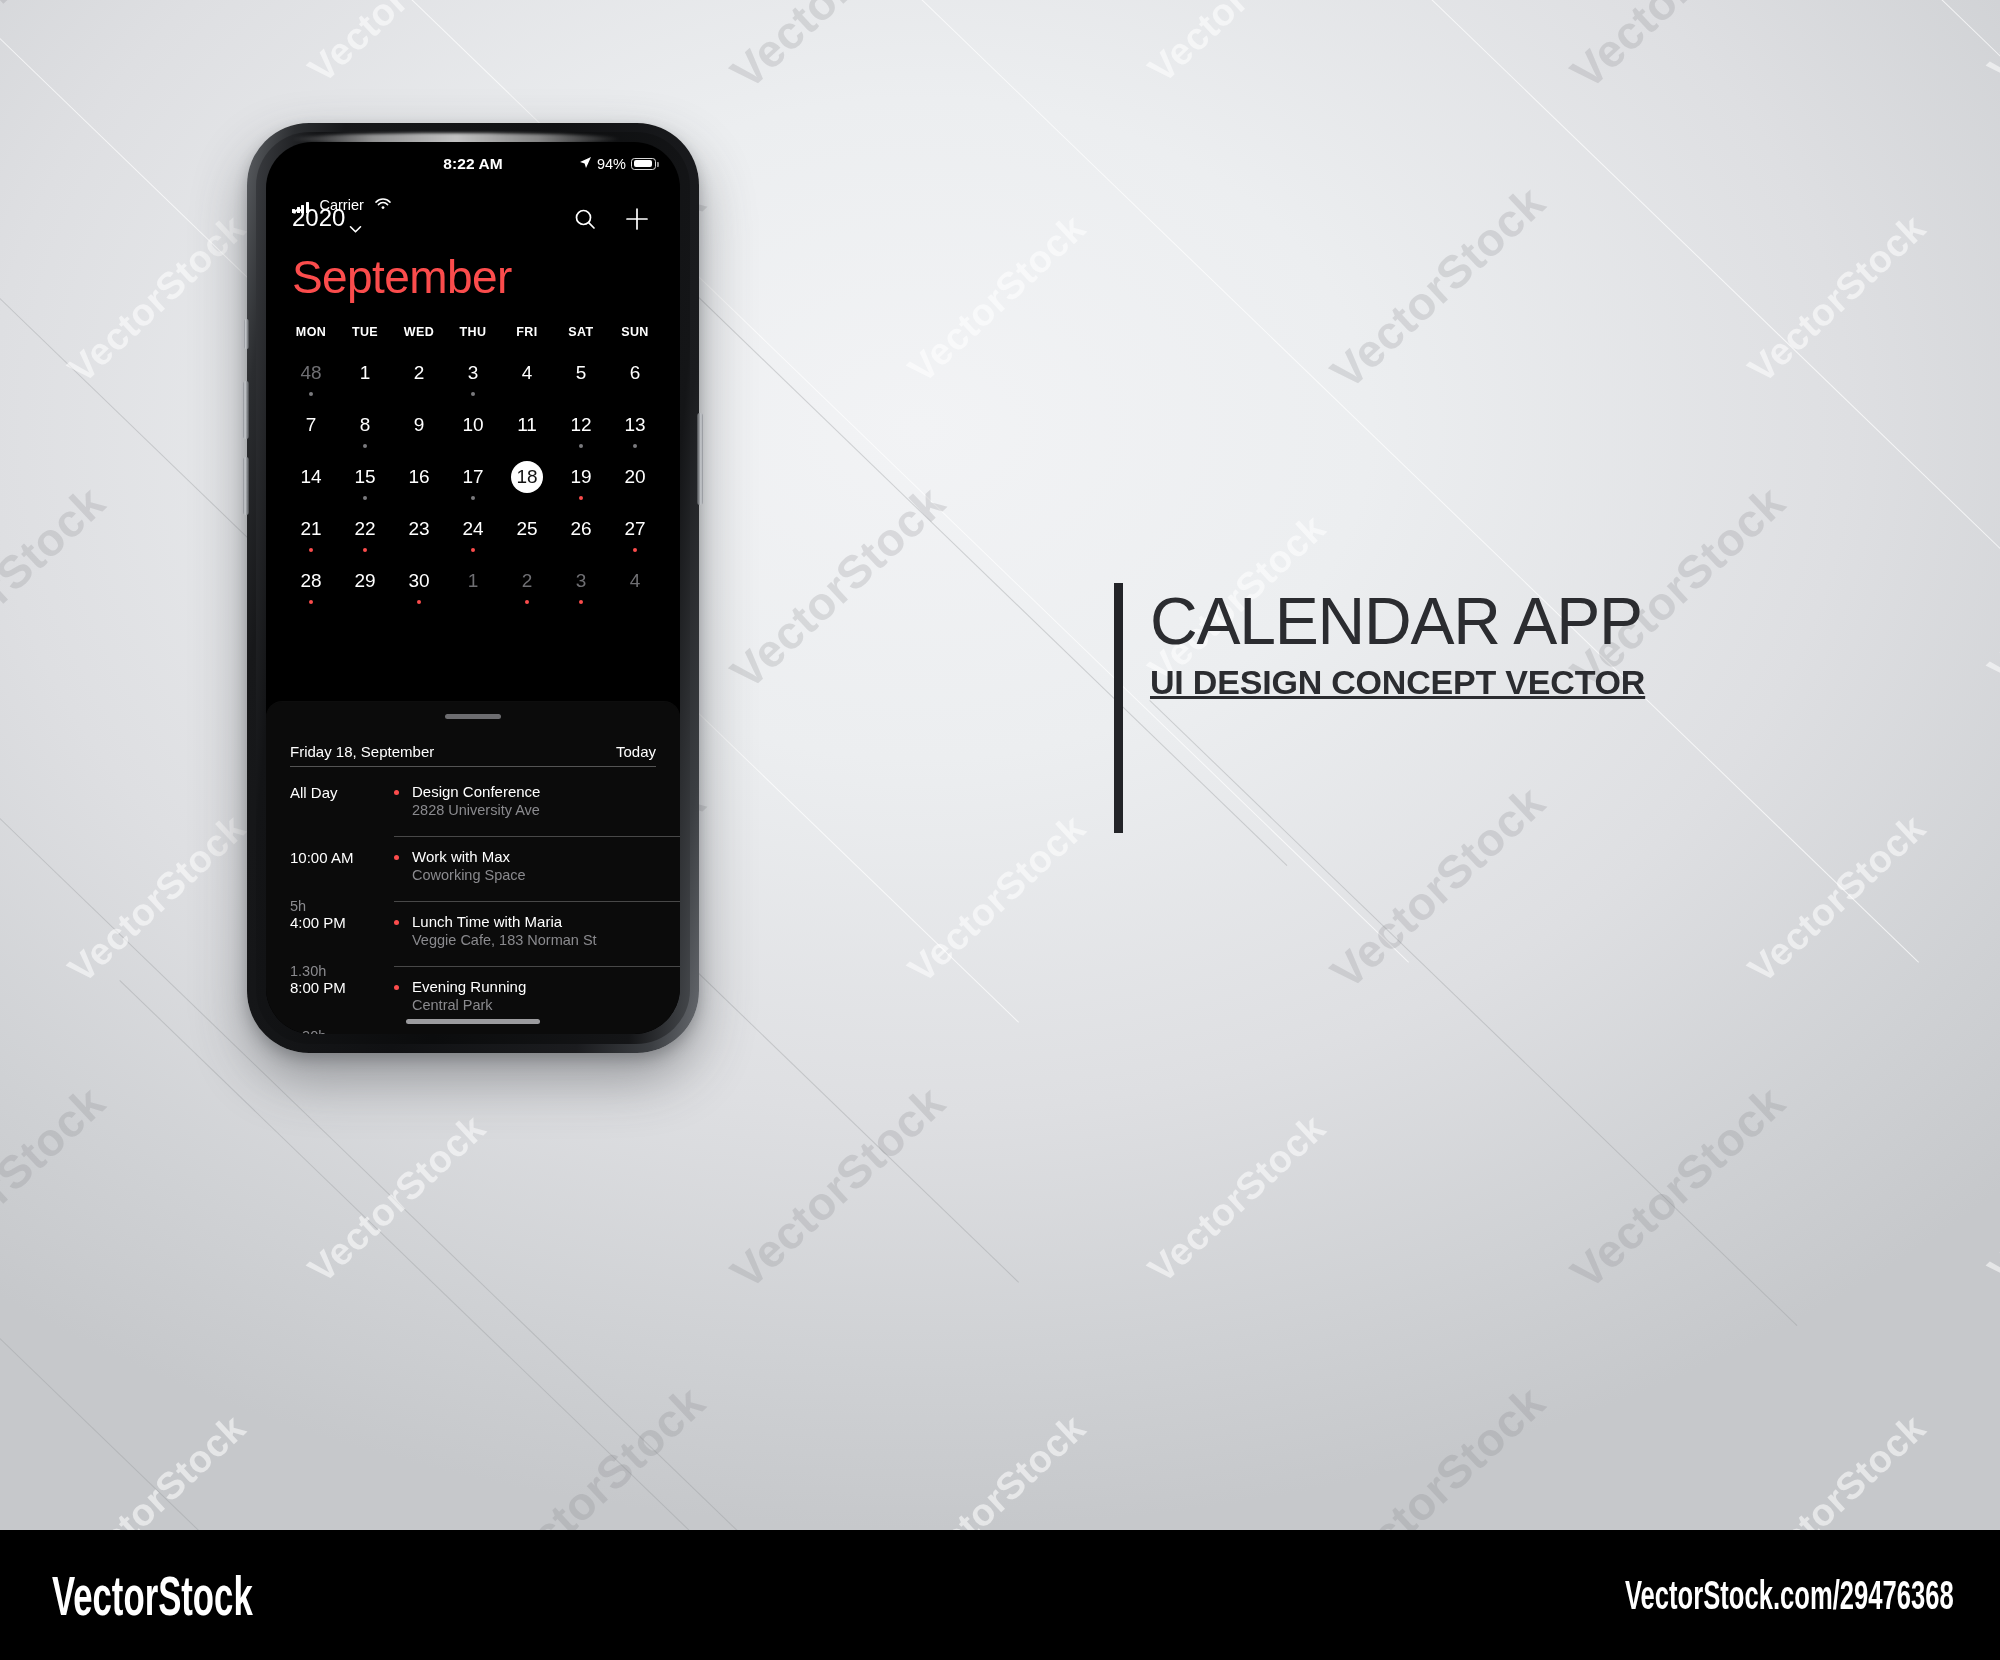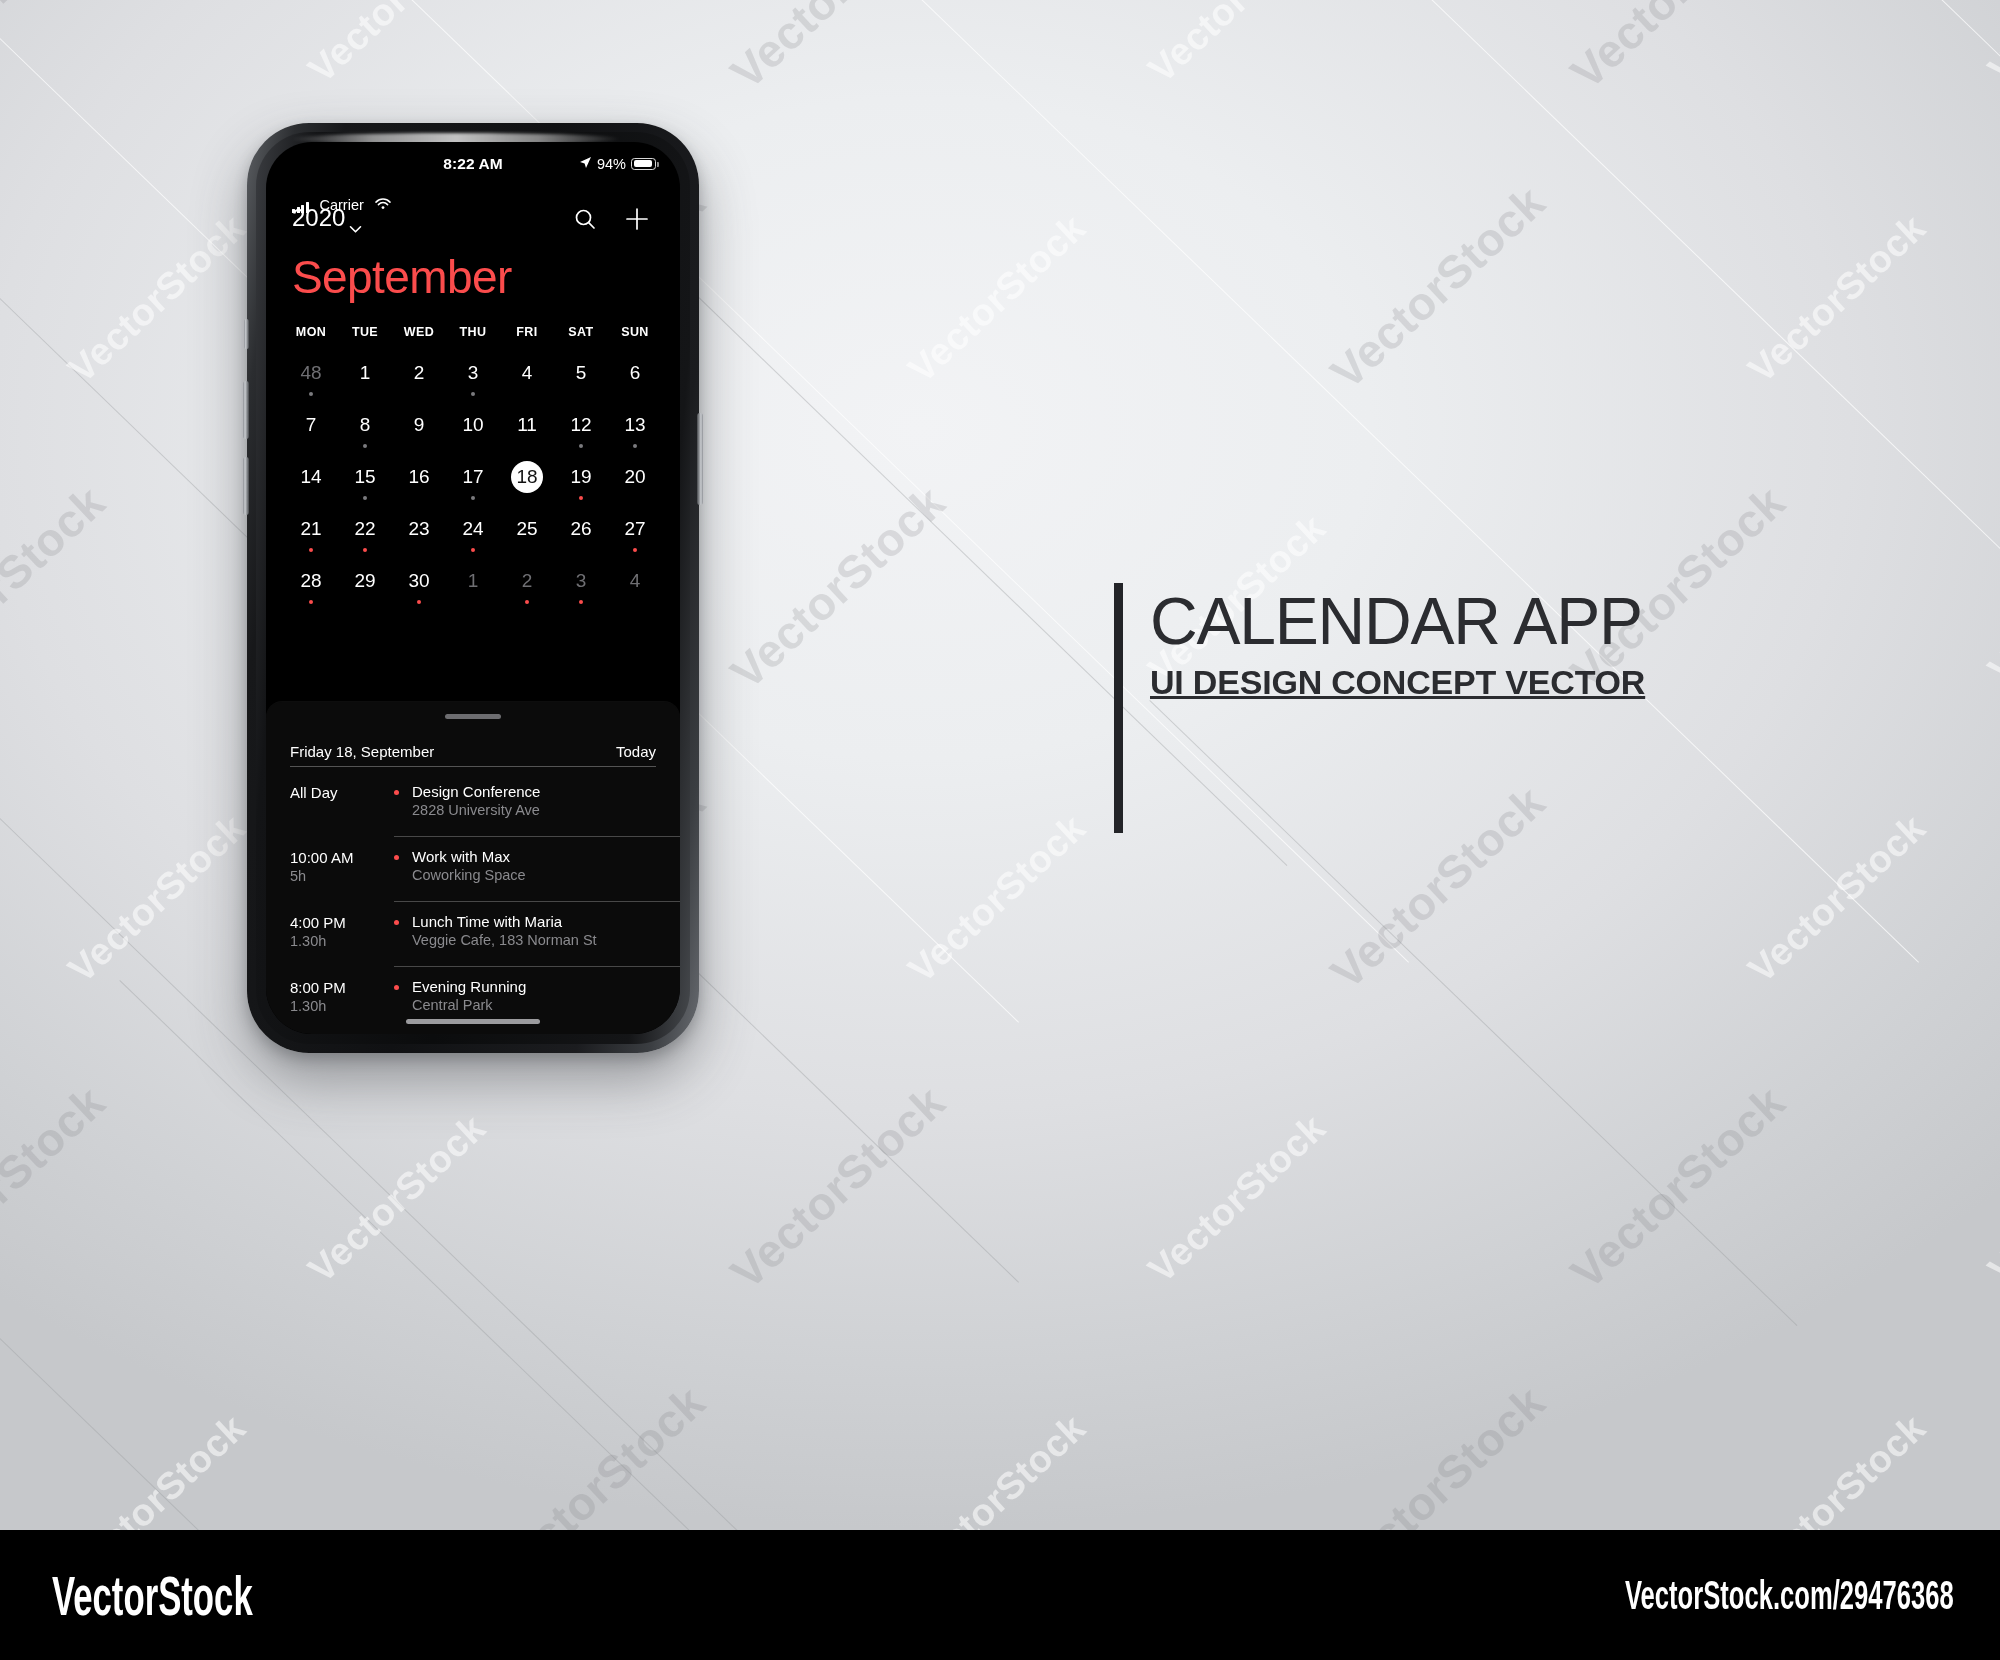--- a/index.html
+++ b/index.html
@@ -181,21 +181,21 @@
     color: #fff; font-size: 15px; font-weight: 400;
   }
   .sheet-divider {
     position: absolute; left: 24px; right: 24px; top: 64px; height: 1px;
     background: rgba(255,255,255,0.30);
   }
   .events { position: absolute; left: 0; right: 0; top: 70px; }
   .ev { position: relative; display: flex; height: 65px; padding: 10px 24px 0 24px; }
   .ev-time { width: 104px; flex: 0 0 104px; padding-top: 1px; }
   .ev-time .t { color: #fff; font-size: 15px; line-height: 19px; }
-  .ev-time .d { color: #8a8a8e; font-size: 14.5px; line-height: 19px; }
+  .ev-time .d { color: #8a8a8e; font-size: 14.5px; line-height: 19px; margin-top: 30px; }
   .ev-body { flex: 1; position: relative; padding-left: 18px; }
   .ev-body .bullet {
     position: absolute; left: 0; top: 8px; width: 5px; height: 5px;
     border-radius: 50%; background: #fb4c4c;
   }
   .ev-body .title { color: #fff; font-size: 15px; line-height: 19px; }
   .ev-body .loc { color: #8a8a8e; font-size: 14.5px; line-height: 19px; }
   .ev-sep { position: absolute; left: 128px; right: 0; bottom: 0; height: 1px; background: rgba(255,255,255,0.25); }
   .home-ind {
     position: absolute; left: 50%; transform: translateX(-50%); bottom: 10px;

